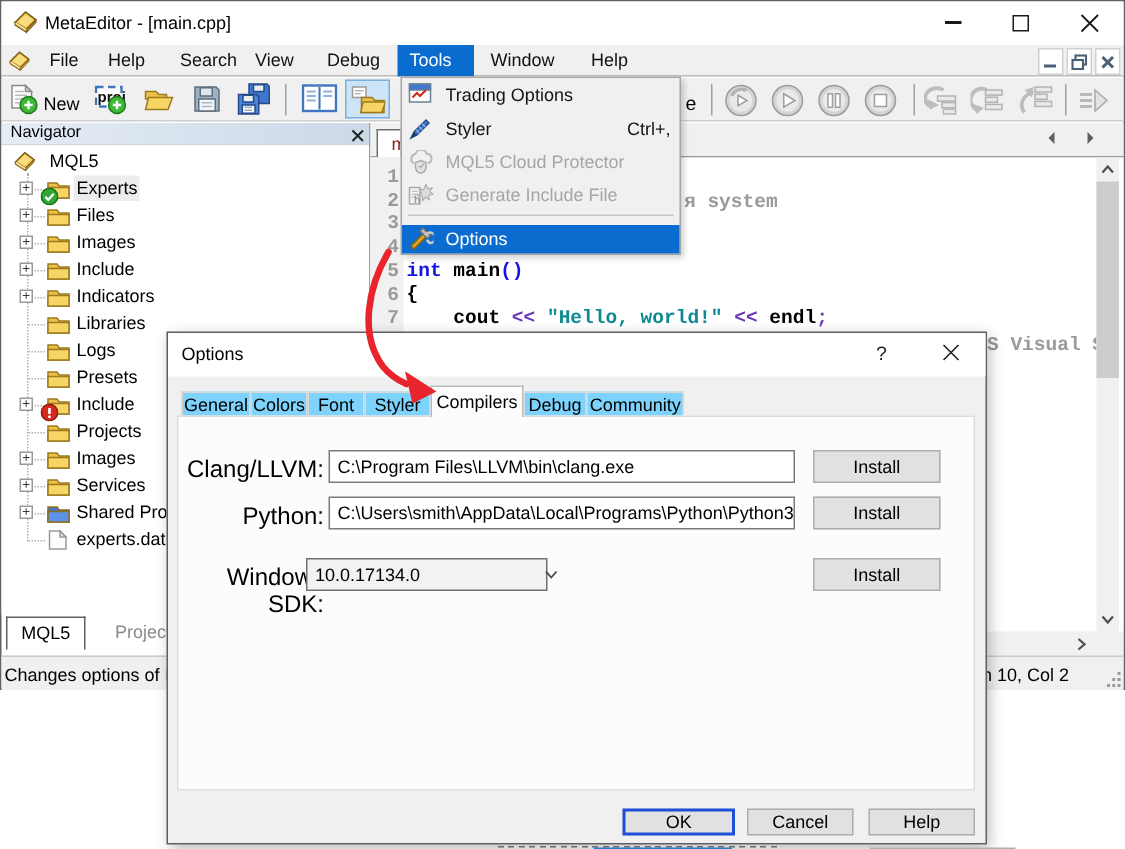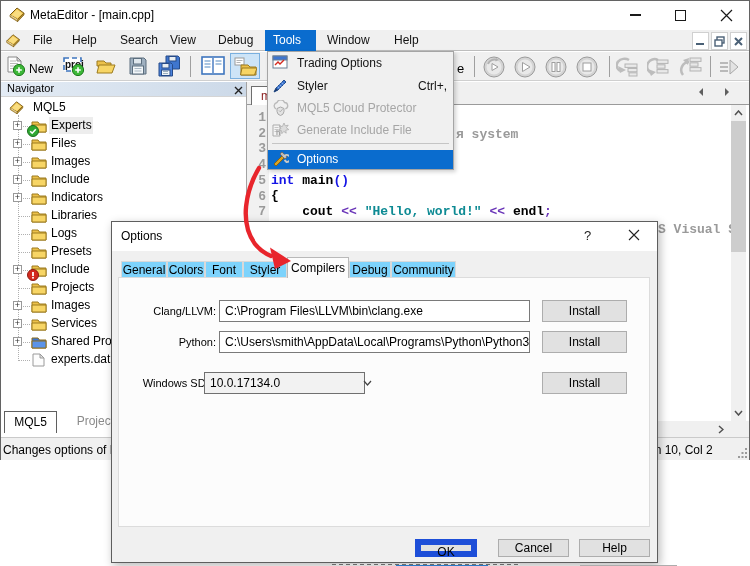--- a/index.html
+++ b/index.html
@@ -16,21 +16,21 @@
 .trow{position:absolute;height:18px;font-size:12px;color:#000}
 .plus{position:absolute;left:13px;width:9px;height:9px;background:#fff;border:1px solid #999;font-size:9px;line-height:7px;text-align:center;color:#333}
 .stat{left:1px;top:437px;width:748px;height:23px;background:#f0f0f0;border-top:1px solid #cacaca;font-size:12px;color:#000}
 .gut{color:#9a9a9a}
 .code,.gut{font-family:"Liberation Mono",monospace;font-size:13px;font-weight:bold;white-space:pre}
 .mitem{position:absolute;left:30px;font-size:12px;color:#141414}
 .mshort{position:absolute;right:6px;font-size:12px;color:#141414}
 .dis{color:#a6a6a6!important}
 .dlg{left:111px;top:221px;width:547px;height:342px;background:#f0f0f0;border:1px solid #5e5e5e;box-shadow:2px 3px 9px rgba(0,0,0,.28)}
 .dtab{position:absolute;top:261px;height:17px;background:#7dd3fc;border:1px solid #d9d9d9;border-bottom:none;font-size:12px;text-align:center;color:#000;padding-top:1px}
-.lbl{position:absolute;font-size:11px;color:#000;text-align:right}
+.lbl{position:absolute;font-size:16px;color:#000;text-align:right}
 .inp{position:absolute;height:22px;background:#fff;border:1px solid #7a7a7a;font-size:12px;color:#000;line-height:20px;padding-left:5px;white-space:nowrap;overflow:hidden}
 .btn{position:absolute;background:#e1e1e1;border:1px solid #adadad;font-size:12px;color:#000;text-align:center}
 </style></head><body>
 <div id="root">
 
 <div class="a win"></div>
 <div class="a title"></div>
 <svg class="a" style="left:8px;top:6px" width="18" height="18" viewBox="0 0 18 18">
       <path d="M2 9 L9 2 L16 7.2 L9.6 13.6 Z" fill="#eec24a" stroke="#7a5a14" stroke-width="1"></path>
       <path d="M3.8 8.9 L9 3.6 L14.2 7.4 L9.5 12 Z" fill="#f9dd80"></path>
@@ -402,21 +402,21 @@
 <div class="btn" style="left:542px;top:300px;width:85px;height:22px;line-height:20px">Install</div>
 <div class="lbl" style="left:111px;top:336px;width:105px">Python:</div>
 <div class="inp" style="left:219px;top:331px;width:311px">C:\Users\smith\AppData\Local\Programs\Python\Python37-32</div>
 <div class="btn" style="left:542px;top:331px;width:85px;height:22px;line-height:20px">Install</div>
 <div class="lbl" style="left:111px;top:377px;width:105px">Windows SDK:</div>
 <div class="inp" style="left:204px;top:372px;width:161px;background:#f2f2f2;border-color:#707070">10.0.17134.0</div>
 <svg class="a" style="left:363px;top:380px" width="9" height="6">
       <path d="M1 1 L4.5 5 L8 1" stroke="#444" stroke-width="1.2" fill="none"></path>
     </svg>
 <div class="btn" style="left:542px;top:372px;width:85px;height:22px;line-height:20px">Install</div>
-<div class="btn" style="left:415px;top:539px;width:62px;height:18px;line-height:15px;border:6px solid #1d4ed8">OK</div>
+<div class="btn" style="left:415px;top:539px;width:75px;height:18px;line-height:15px;border:2px solid #1d4ed8">OK</div>
 <div class="btn" style="left:498px;top:539px;width:71px;height:18px;line-height:16px">Cancel</div>
 <div class="btn" style="left:579px;top:539px;width:71px;height:18px;line-height:16px">Help</div>
 
 <div class="a" style="left:332px;top:563.5px;width:188px;height:1.5px;background:repeating-linear-gradient(90deg,#6a6a6a 0 4px,#ddd 4px 7px)"></div>
 <div class="a" style="left:396px;top:565px;width:92px;height:1px;background:#2a7ac9"></div>
 <div class="a" style="left:580px;top:564.5px;width:97px;height:1px;background:#adadad"></div>
 
 <svg class="a" style="left:230px;top:160px;z-index:5" width="80" height="115" viewBox="0 0 80 115">
       <path d="M29 8 C16 30 9 62 25 84 C29 89 34 93 41 96" fill="none" stroke="#e8252c" stroke-width="4.4" stroke-linecap="round"></path>
       <polygon points="61,101 40,87.5 45,109" fill="#e8252c"></polygon>

